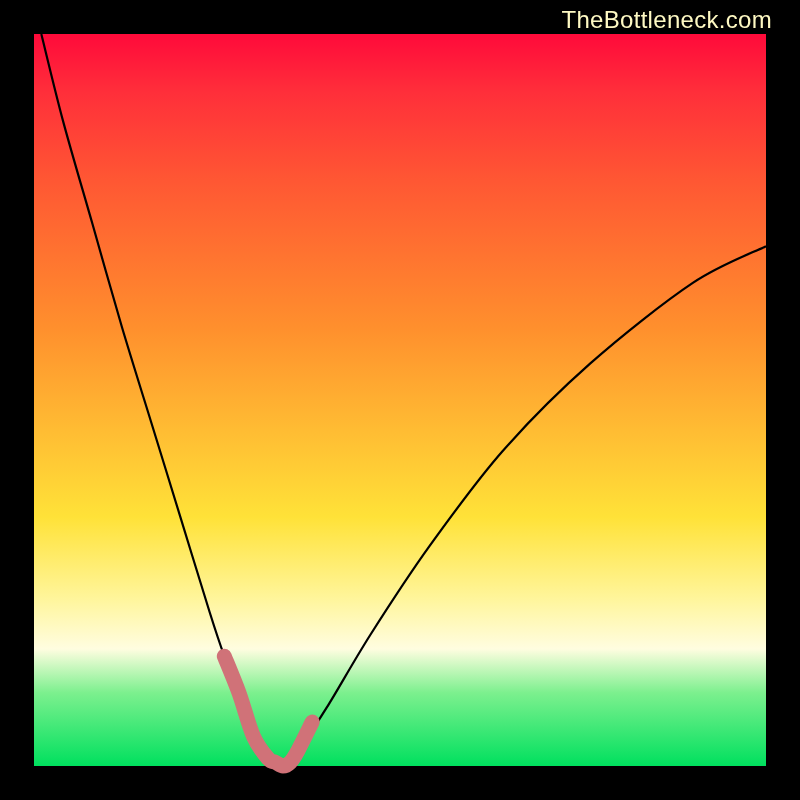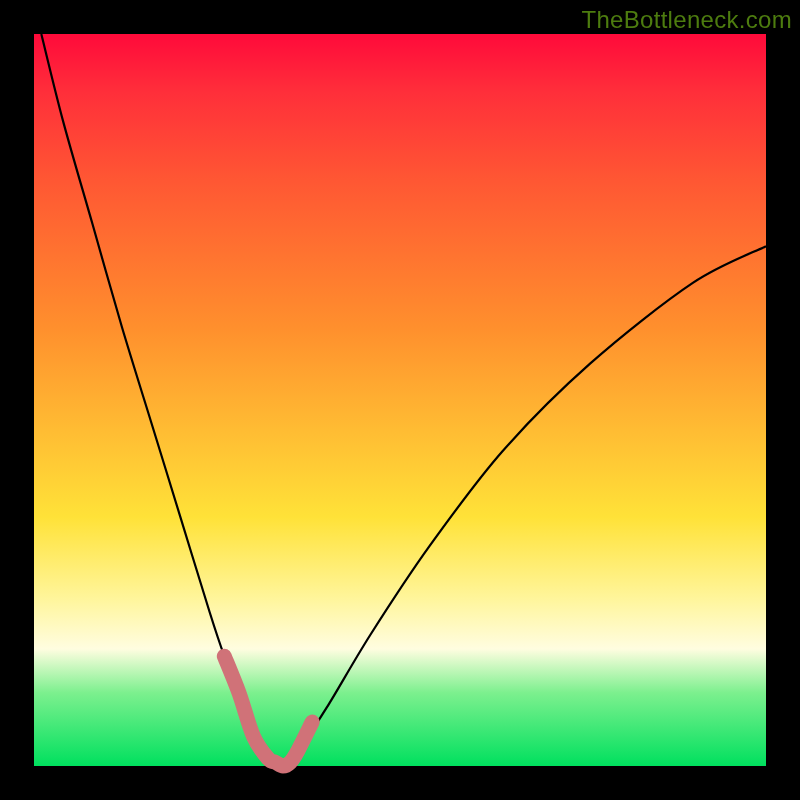--- a/index.html
+++ b/index.html
@@ -24,22 +24,22 @@
       #ff8f2d 40%,
       #ffe238 66%,
       #fff59a 77%,
       #fffde0 84%,
       #7cf08e 90%,
       #00e05e 100%);
   }
   .watermark {
     position: absolute;
     top: 6px;
-    right: 8px;
-    color: #4d7c0f;
+    right: 28px;
+    color: #fef9c3;
     font-size: 24px;
     font-weight: 500;
     letter-spacing: 0.3px;
     user-select: none;
     z-index: 50;
   }
   svg.curve {
     position: absolute;
     left: 0;
     top: 0;

